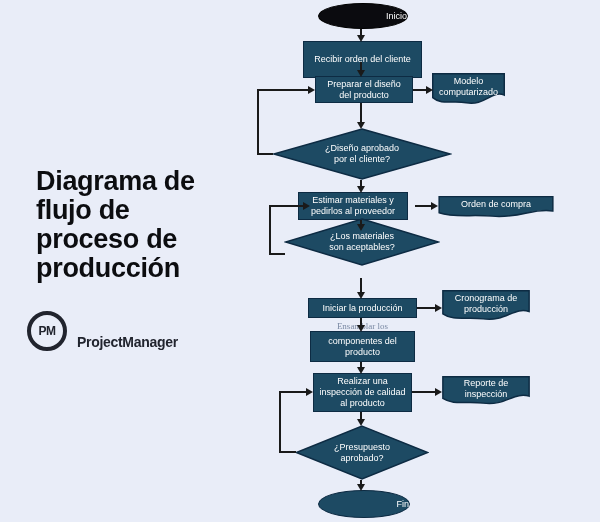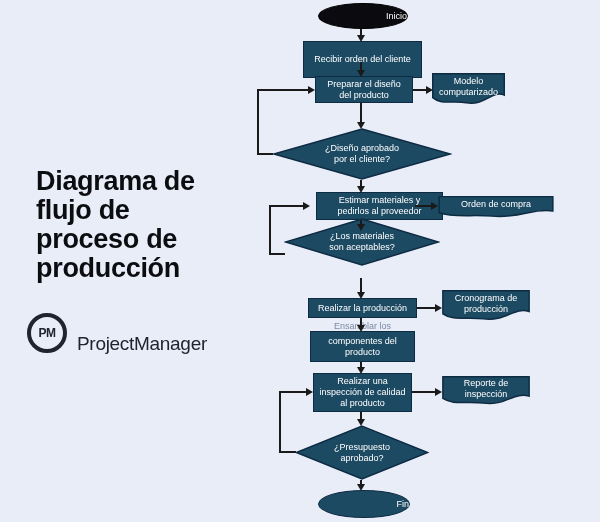--- a/index.html
+++ b/index.html
@@ -13,37 +13,37 @@
   .stage{position:relative;width:600px;height:522px;background:var(--bg);overflow:hidden;}
 
   
   .title{position:absolute;left:36px;top:131px;width:230px;color:var(--title-text);
          font-size:27px;font-weight:700;line-height:29px;letter-spacing:-0.3px;margin-top:36px;}
   .title .tl{display:block;}
   .logo{position:absolute;left:27px;top:311px;display:flex;align-items:center;gap:10px;}
   .pm-circle{width:40px;height:40px;border:4px solid var(--brand-navy);border-radius:50%;
              display:flex;align-items:center;justify-content:center;color:var(--brand-navy);
              font-weight:700;font-size:12px;letter-spacing:-0.5px;}
-  .brand{color:var(--brand-navy);font-size:19px;font-weight:400;letter-spacing:-0.3px;margin-top:22px;}
+  .brand{color:var(--brand-navy);font-size:14px;font-weight:700;letter-spacing:-0.3px;margin-top:22px;}
 
   
   .node{position:absolute;display:flex;flex-direction:column;align-items:center;justify-content:center;
         text-align:center;color:var(--node-text);font-size:9px;line-height:11px;z-index:2;}
   .rect{background:var(--shape-fill);border:1.5px solid var(--shape-border);}
   .terminator{border-radius:50%;align-items:flex-end;}
   .start{background:var(--start-fill);border:1.5px solid #000;}
   .endcap{background:var(--shape-fill);border:1.5px solid var(--shape-border);}
   .svgnode{background:transparent;}
   .svgnode .shape{position:absolute;left:0;top:0;width:100%;height:100%;}
   .svgnode .shape polygon,.svgnode .shape path{fill:var(--shape-fill);stroke:var(--shape-border);
         stroke-width:1.5;vector-effect:non-scaling-stroke;}
   .svgnode .label{position:relative;z-index:2;}
   .doc .label{padding-bottom:6px;}
   .ln{display:block;}
-  .ghost{position:absolute;top:-11px;left:0;width:100%;text-align:center;color:var(--overflow-text);z-index:1;}
+  .ghost{position:absolute;top:-11px;left:0;width:100%;text-align:center;color:var(--overflow-text);z-index:1;font-family:Liberation Serif, serif;}
 
   
   .seg{position:absolute;background:var(--line);z-index:3;}
   .ah-down{position:absolute;width:0;height:0;border-left:4px solid transparent;
            border-right:4px solid transparent;border-top:7px solid var(--line);z-index:3;}
   .ah-right{position:absolute;width:0;height:0;border-top:4px solid transparent;
             border-bottom:4px solid transparent;border-left:7px solid var(--line);z-index:3;}
 </style>
 </head>
 <body>
@@ -87,21 +87,21 @@
   <div class="node svgnode" style="left:272px;top:128px;width:180px;height:52px">
     <svg class="shape" viewBox="0 0 100 50" preserveAspectRatio="none">
       <polygon points="50,1 99,25 50,49 1,25"></polygon>
     </svg>
     <div class="label">
       <span class="ln">¿Diseño aprobado</span>
       <span class="ln">por el cliente?</span>
     </div>
   </div>
 
-  <div class="node rect" style="left:316px;top:192px;width:127px;height:28px">
+  <div class="node rect" style="left:298px;top:192px;width:110px;height:28px">
     <span class="ln">Estimar materiales y</span>
     <span class="ln">pedirlos al proveedor</span>
   </div>
 
   <div class="node svgnode doc" style="left:438px;top:196px;width:116px;height:23px">
     <svg class="shape" viewBox="0 0 100 40" preserveAspectRatio="none">
       <path d="M1 1 L99 1 L99 26 C82 20 72 39 47 35 C28 32 13 38 1 29 Z"></path>
     </svg>
     <div class="label">
       <span class="ln">Orden de compra</span>
@@ -112,21 +112,21 @@
     <svg class="shape" viewBox="0 0 100 50" preserveAspectRatio="none">
       <polygon points="50,1 99,25 50,49 1,25"></polygon>
     </svg>
     <div class="label">
       <span class="ln">¿Los materiales</span>
       <span class="ln">son aceptables?</span>
     </div>
   </div>
 
   <div class="node rect" style="left:308px;top:298px;width:109px;height:20px">
-    <span class="ln">Realizar la producción</span>
+    <span class="ln">Iniciar la producción</span>
   </div>
 
   <div class="node svgnode doc" style="left:442px;top:290px;width:88px;height:33px">
     <svg class="shape" viewBox="0 0 100 40" preserveAspectRatio="none">
       <path d="M1 1 L99 1 L99 26 C82 20 72 39 47 35 C28 32 13 38 1 29 Z"></path>
     </svg>
     <div class="label">
       <span class="ln">Cronograma de</span>
       <span class="ln">producción</span>
     </div>

